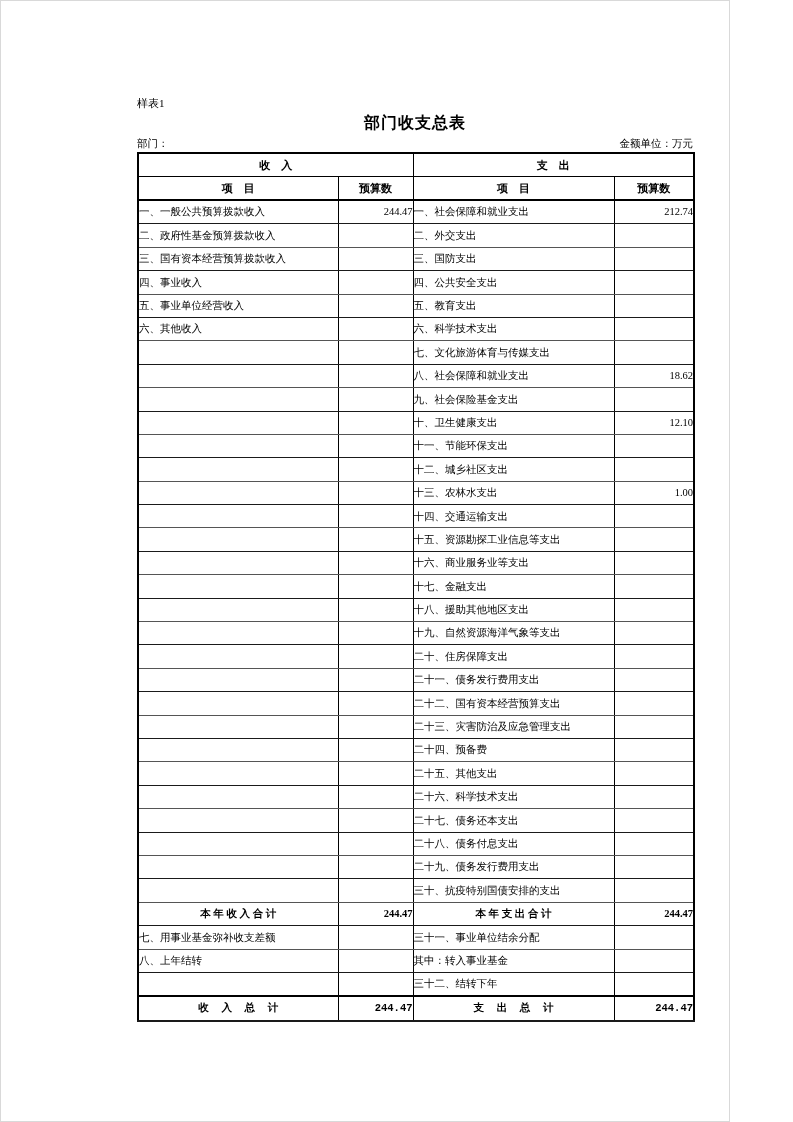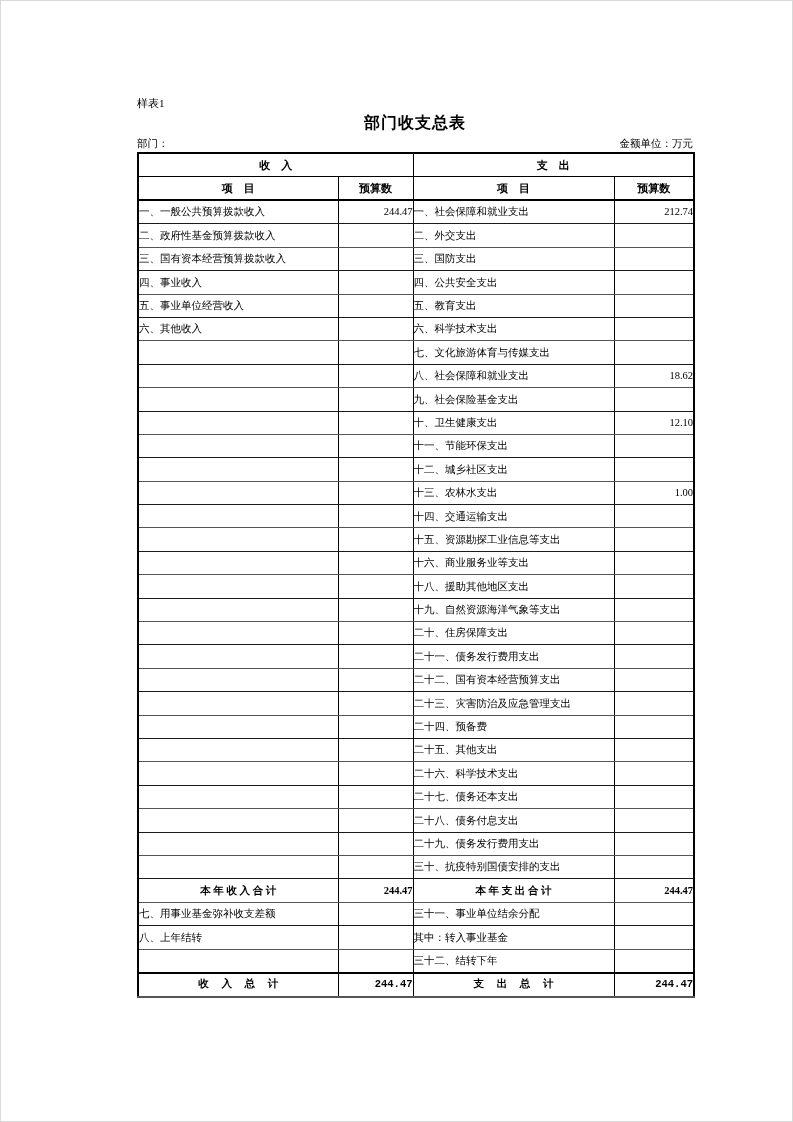--- a/index.html
+++ b/index.html
@@ -1,18 +1,18 @@
 <!DOCTYPE html>
 <html><head>
 <meta charset="utf-8">
 <style>
   html,body{margin:0;padding:0;background:#ffffff;}
   .page{
     position:relative;
-    width:793px;height:1122px;
+    width:730px;height:1122px;
     background:#ffffff;
     box-shadow:inset 0 0 0 1px #d9d9d9;
     font-family:"Liberation Serif","DejaVu Serif",serif;
     color:#000;
     overflow:hidden;
   }
   .sample-tag{
     position:absolute;left:137px;top:96px;
     font-size:11px;white-space:pre;
   }
@@ -190,20 +190,26 @@
         </tr>
         <tr>
           <td class="item"></td>
           <td class="val divider"></td>
           <td class="item">十六、商业服务业等支出</td>
           <td class="val"></td>
         </tr>
         <tr>
           <td class="item"></td>
           <td class="val divider"></td>
+          <td class="item">十七、金融支出</td>
+          <td class="val"></td>
+        </tr>
+        <tr>
+          <td class="item"></td>
+          <td class="val divider"></td>
           <td class="item">十八、援助其他地区支出</td>
           <td class="val"></td>
         </tr>
         <tr>
           <td class="item"></td>
           <td class="val divider"></td>
           <td class="item">十九、自然资源海洋气象等支出</td>
           <td class="val"></td>
         </tr>
         <tr>

